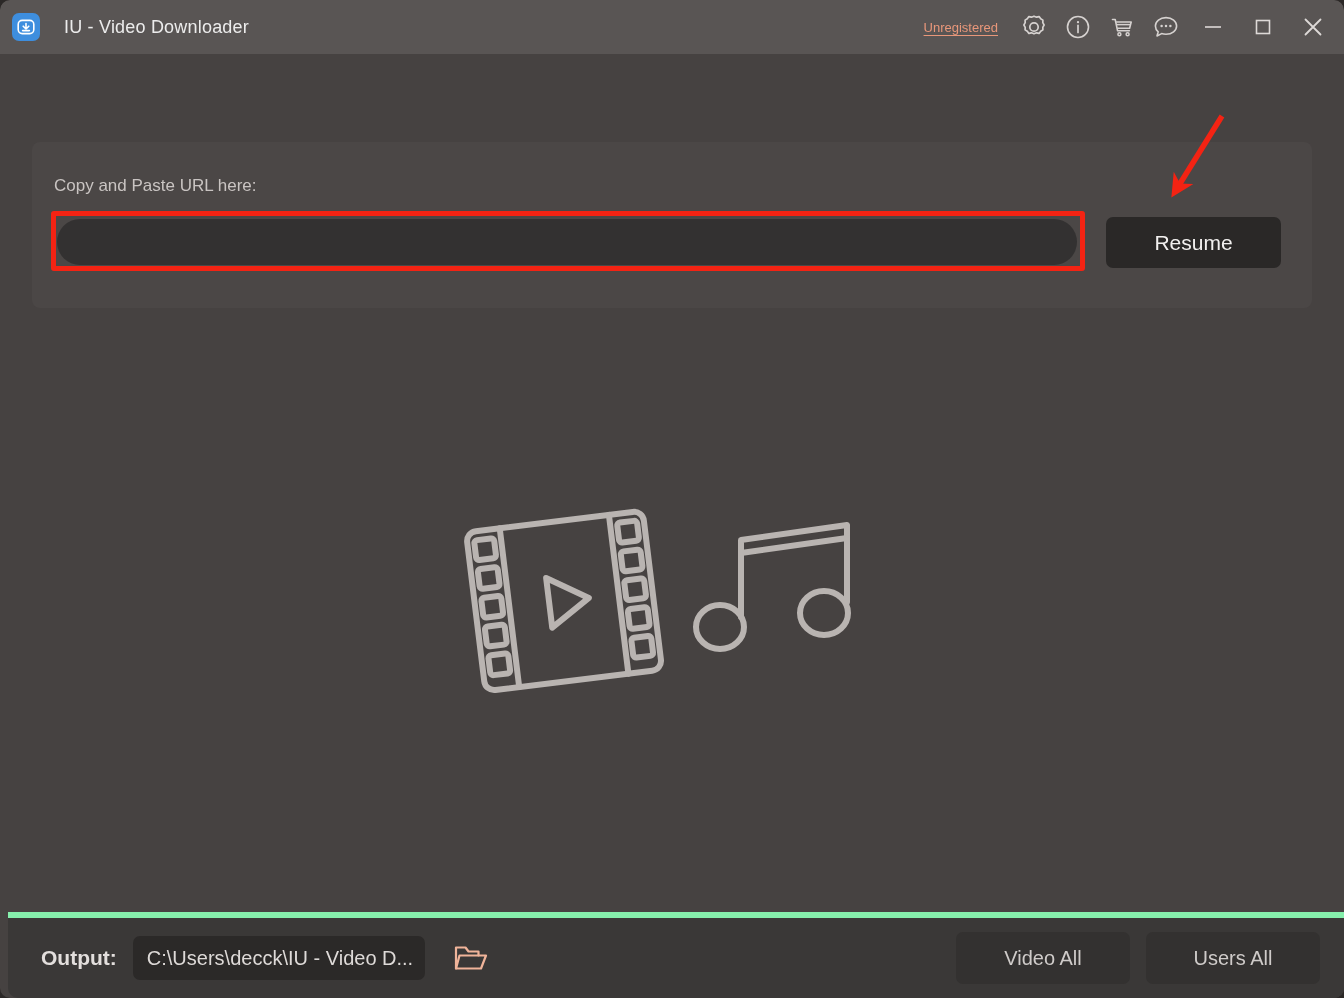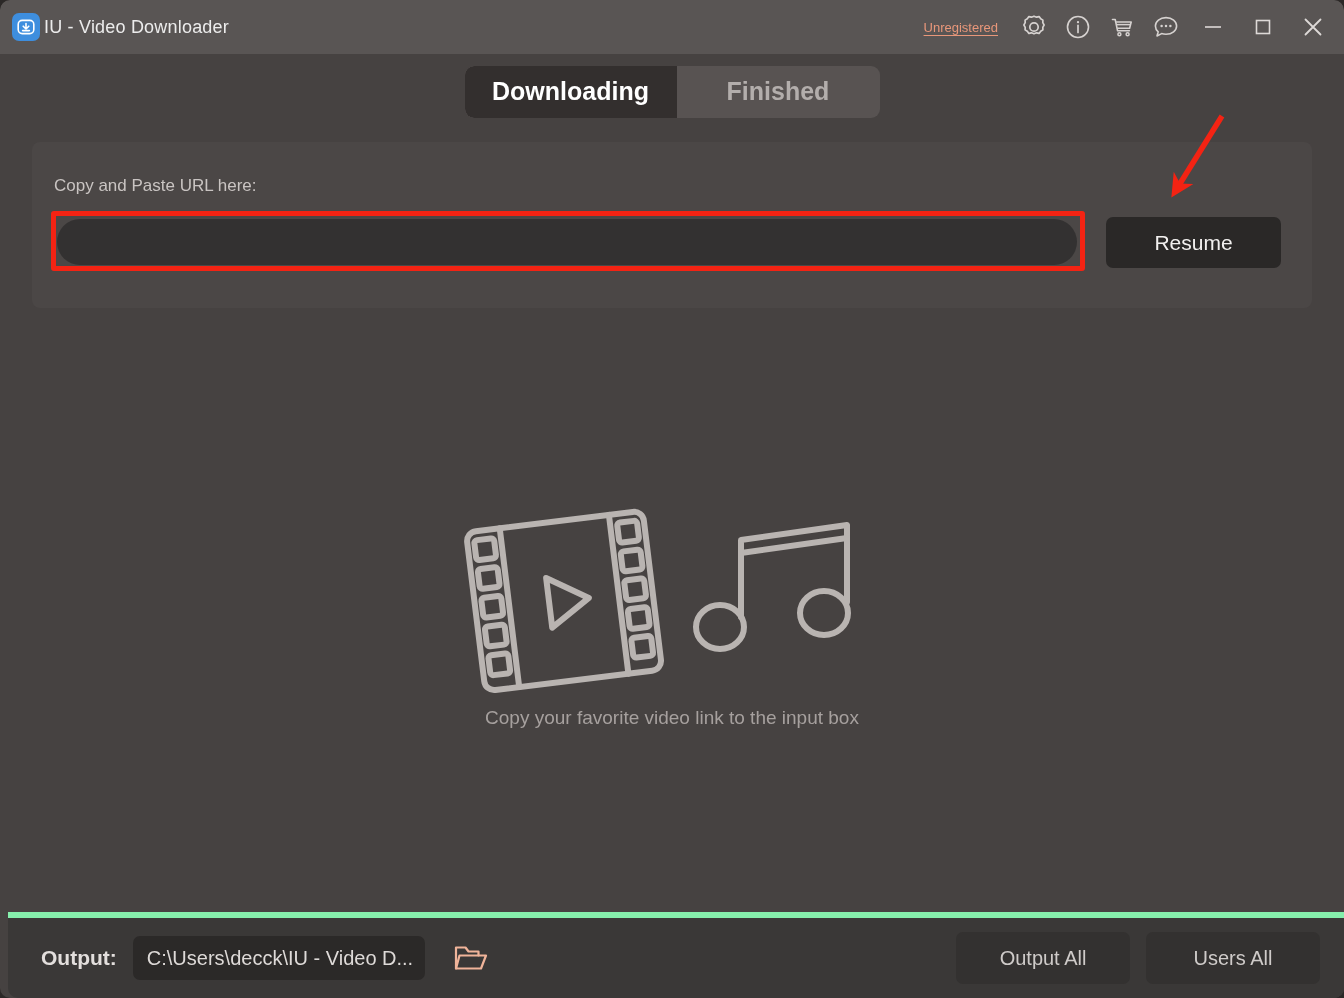--- a/index.html
+++ b/index.html
@@ -41,21 +41,21 @@
     width: 28px;
     height: 28px;
     border-radius: 7px;
     background: #3e8ede;
     display: flex;
     align-items: center;
     justify-content: center;
     flex: none;
   }
   #app-title {
-    margin-left: 4px;
+    margin-left: 24px;
     font-size: 18px;
     color: #ececec;
     letter-spacing: 0.2px;
     white-space: nowrap;
     text-align: right;
   }
   .titlebar-right {
     margin-left: auto;
     display: flex;
     align-items: center;
@@ -344,26 +344,20 @@
         </svg>
       </div>
       <div class="win-btn" id="close-button">
         <svg width="28" height="28" viewBox="0 0 28 28">
           <path d="M6.5 6.5 L21.5 21.5 M21.5 6.5 L6.5 21.5" stroke="#ddd9d7" stroke-width="1.8" stroke-linecap="round"></path>
         </svg>
       </div>
     </div>
   </div>
 
-  <div id="tab-bar">
-    <div id="tab-group">
-      <div class="tab" id="tab-downloading">Downloading</div>
-      <div class="tab" id="tab-finished">Finished</div>
-    </div>
-  </div>
 
   <div id="url-panel">
     <div id="url-label">Copy and Paste URL here:</div>
     <input id="url-input" type="text" value="" style="">
     <button id="analyze-button">Resume</button>
   </div>
 
   <div id="url-highlight-box"></div>
   <svg id="analyze-arrow" viewBox="0 0 100 100">
     <defs>
@@ -393,31 +387,30 @@
           <path d="M87 70 L127 95 L87 120 Z"></path>
         </g>
         <g>
           <path d="M279 112 L279 35 L385 20 L385 97"></path>
           <path d="M279 48 L385 33"></path>
           <ellipse cx="258" cy="122" rx="24" ry="22"></ellipse>
           <ellipse cx="362" cy="108" rx="24" ry="22"></ellipse>
         </g>
       </g>
     </svg>
-    <div id="empty-caption">Copy your favorite video link to the input box</div>
   </div>
 
   <div id="bottom-bar">
     <div id="output-label">Output:</div>
     <div id="output-path">C:\Users\decck\IU - Video D...</div>
     <div id="open-folder-button">
       <svg width="38" height="34" viewBox="0 0 38 34">
         <path d="M4 27.5 L4 6.5 L13.5 6.5 L16.5 10.5 L26.5 10.5 L26.5 14.5" fill="none" stroke="#f0b49a" stroke-width="2.2" stroke-linejoin="round" stroke-linecap="round"></path>
         <path d="M7.5 14.5 L34 14.5 L29 27.5 L4 27.5 Z" fill="none" stroke="#f0b49a" stroke-width="2.2" stroke-linejoin="round" stroke-linecap="round"></path>
       </svg>
     </div>
     <div class="bottom-actions">
-      <button class="action-btn">Output All</button>
+      <button class="action-btn">Video All</button>
       <button class="action-btn">Users All</button>
     </div>
   </div>
 
 </div>
 
 </body></html>

